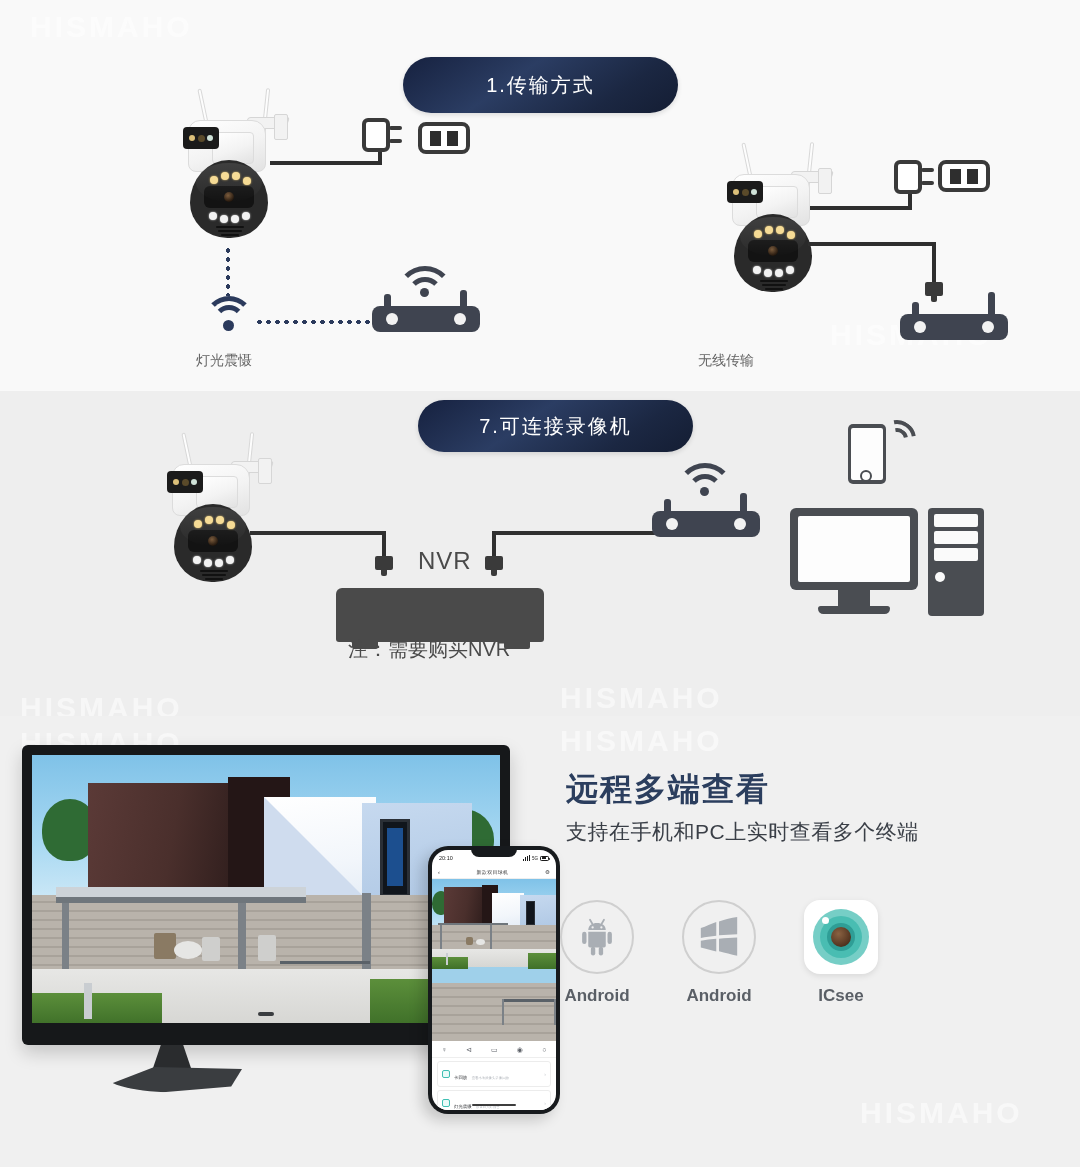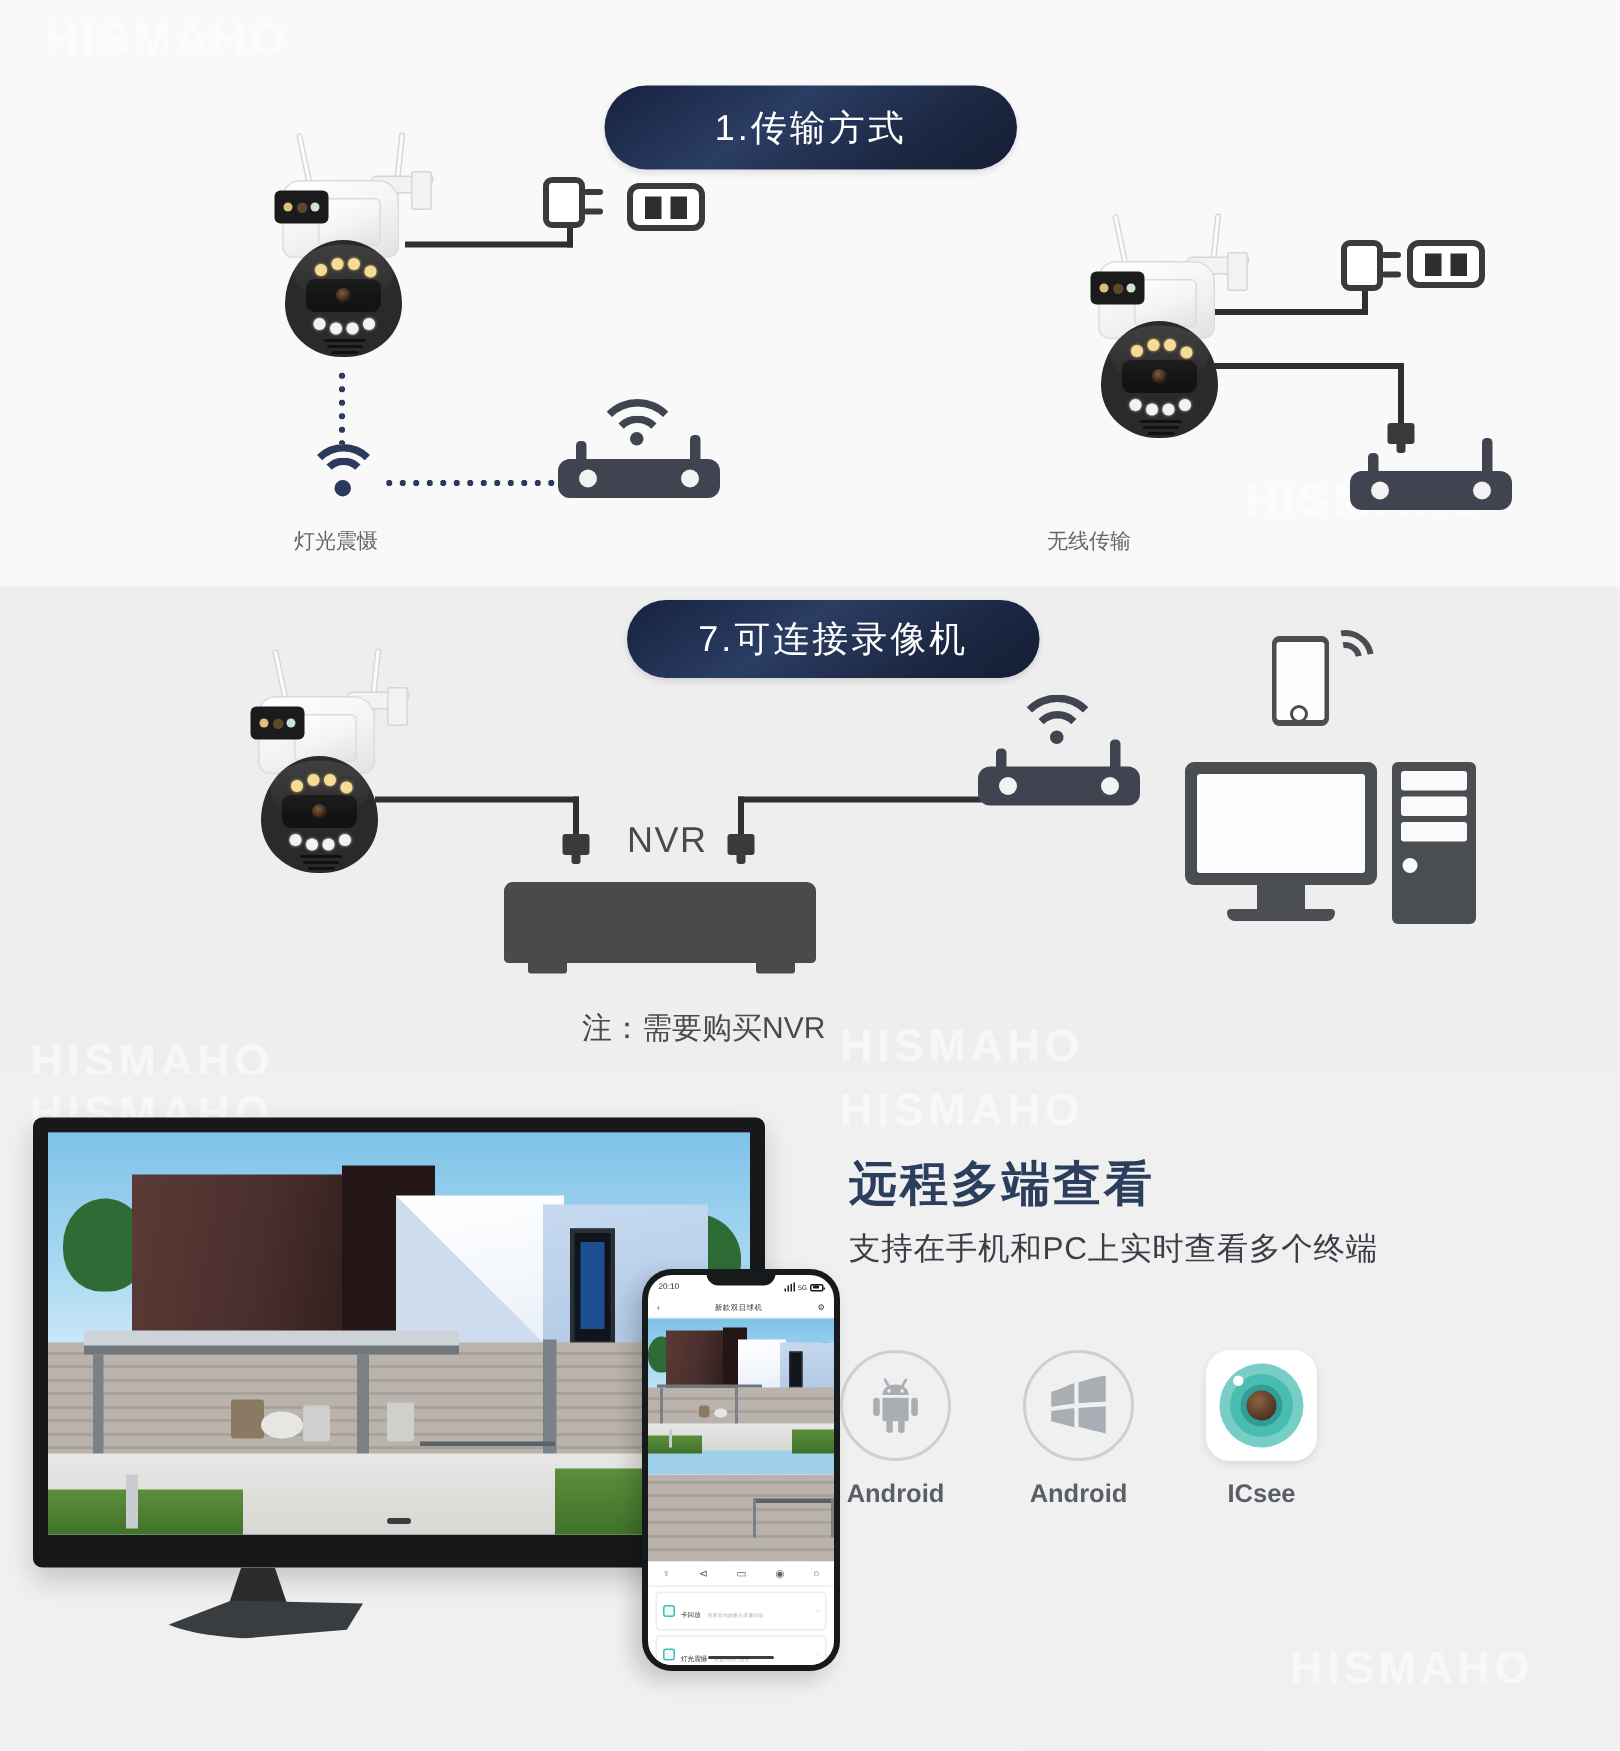--- a/index.html
+++ b/index.html
@@ -22,21 +22,21 @@
     font-size:30px; letter-spacing:3px; pointer-events:none; user-select:none;
   }
 
   
   .pill {
     position:absolute;
     background: linear-gradient(145deg, #16213f 0%, #2b3d63 40%, #1b2742 75%, #141d33 100%);
     border-radius: 999px;
     color:#fff;
     display:flex; align-items:center; justify-content:center;
-    font-size:24px; letter-spacing:2px;
+    font-size:20px; letter-spacing:2px;
     box-shadow: 0 2px 5px rgba(0,0,0,.12);
   }
   #pill1 { left:403px; top:57px; width:275px; height:56px; }
   #pill2 { left:418px; top:400px; width:275px; height:52px; }
 
   
   .cap { position:absolute; color:#666; font-size:14px; white-space:nowrap; }
 
   
   .camera { position:absolute; }
@@ -421,21 +421,21 @@
   <div class="rj45" style="left:485px; top:556px; width:18px; height:22px;">
     <div class="rj45-head" style="left:0; top:0; width:18px; height:14px;"></div>
     <div class="rj45-clip" style="left:6px; top:13px; width:6px; height:7px;"></div>
   </div>
   <div class="line" style="left:492px; top:531px; width:168px; height:4px;"></div>
 
   <div class="nvr-label" style="left:418px; top:547px;">NVR</div>
   <div class="nvr-box" style="left:336px; top:588px; width:208px; height:54px;"></div>
   <div class="nvr-foot" style="left:352px; top:640px; width:26px; height:9px;"></div>
   <div class="nvr-foot" style="left:504px; top:640px; width:26px; height:9px;"></div>
-  <div class="nvr-note" style="left:348px; top:672px;margin-left:40px;">注：需要购买NVR</div>
+  <div class="nvr-note" style="left:348px; top:636px;">注：需要购买NVR</div>
 
   <div class="router" style="left:652px; top:485px; width:108px; height:50px;">
     <div class="wifi" style="left:24px; top:-22px; width:58px; height:34px; color:#3f4450;">
       <div class="wifi-arc" style="left:0; top:0; width:58px; height:58px; border-width:5px; clip-path: polygon(0 0,100% 0,100% 32%,0 32%);"></div>
       <div class="wifi-arc" style="left:11px; top:11px; width:36px; height:36px; border-width:5px; clip-path: polygon(0 0,100% 0,100% 40%,0 40%);"></div>
       <div class="wifi-dot" style="left:24px; top:24px; width:9px; height:9px;"></div>
     </div>
     <div class="router-ant" style="left:12px; top:14px; width:7px; height:18px;"></div>
     <div class="router-ant" style="left:88px; top:8px; width:7px; height:24px;"></div>
     <div class="router-body" style="left:0; top:26px; width:108px; height:26px;"></div>

